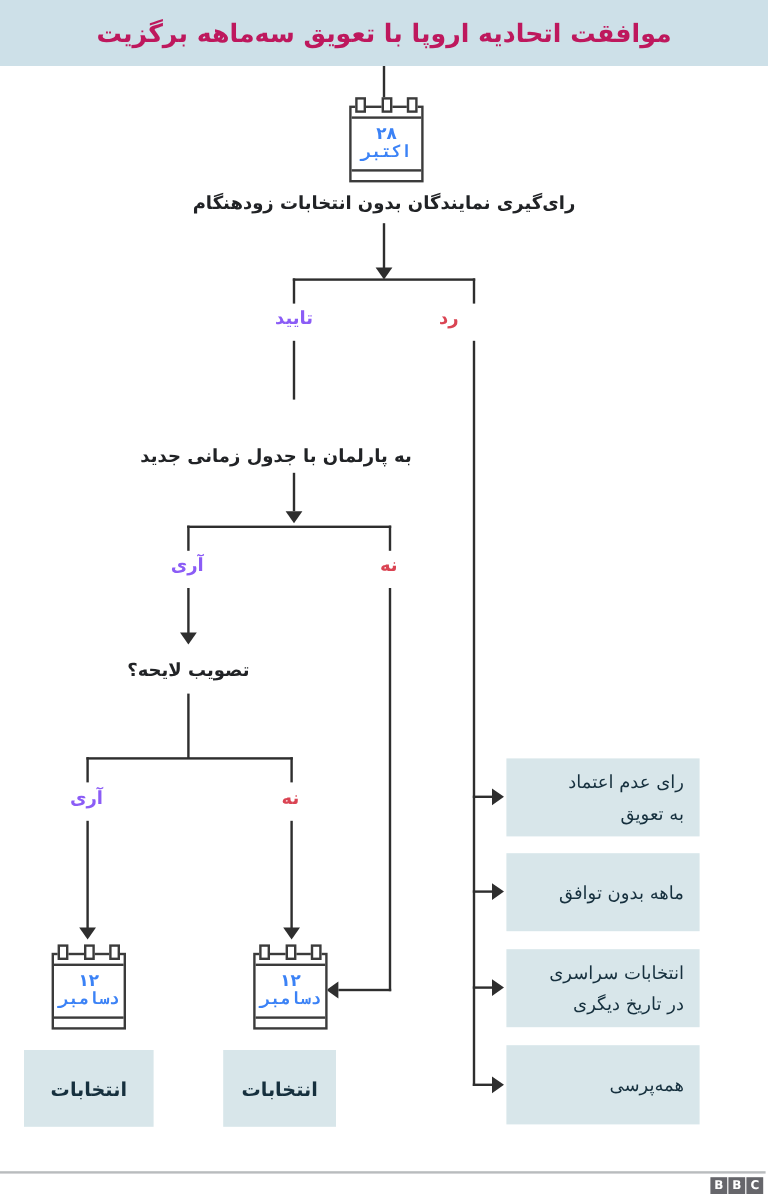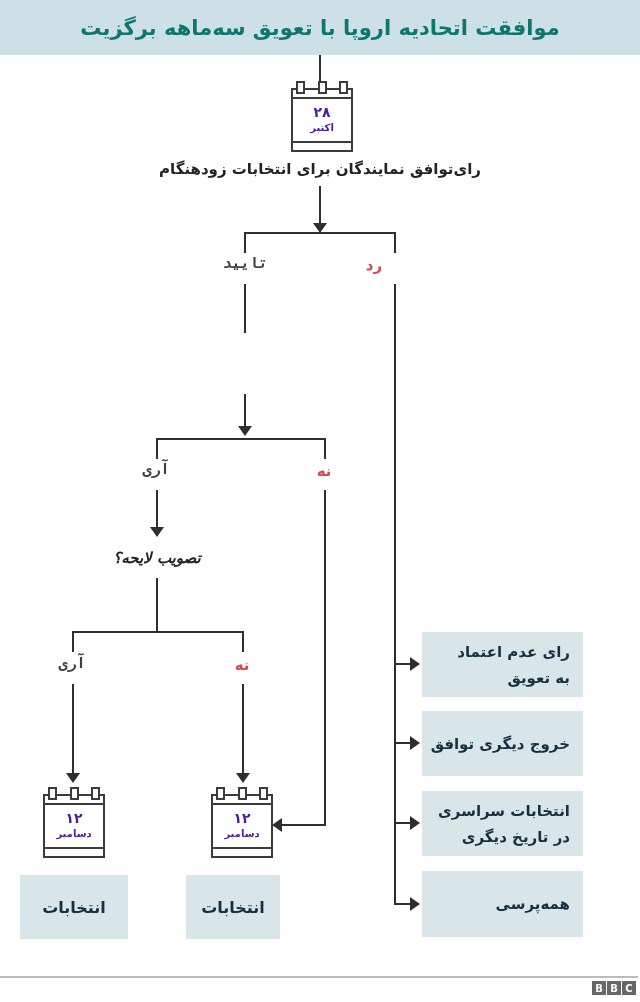--- a/index.html
+++ b/index.html
@@ -1,47 +1,47 @@
 <!DOCTYPE html>
 <html lang="fa"><head>
 <meta charset="utf-8">
 <style>
   html,body{margin:0;padding:0;background:#ffffff;}
   #frame{position:relative;width:640px;height:1002px;background:#ffffff;overflow:hidden;
          font-family:"DejaVu Sans",sans-serif;}
   .hdr{position:absolute;left:0;top:0;width:640px;height:55px;background:#cde0e8;
        display:flex;align-items:center;justify-content:center;}
-  .hdr h1{margin:0;font-size:21px;font-weight:bold;color:#0f766e;direction:rtl;}
+  .hdr h1{margin:0;font-size:21px;font-weight:bold;color:#be185d;direction:rtl;}
   .vline{position:absolute;width:2px;background:#2e2e2e;}
   .hline{position:absolute;height:2px;background:#2e2e2e;}
   .ah-down{position:absolute;width:0;height:0;border-left:7px solid transparent;
            border-right:7px solid transparent;border-top:10px solid #2e2e2e;}
   .ah-left{position:absolute;width:0;height:0;border-top:7px solid transparent;
            border-bottom:7px solid transparent;border-right:10px solid #2e2e2e;}
   .ah-right{position:absolute;width:0;height:0;border-top:7px solid transparent;
             border-bottom:7px solid transparent;border-left:10px solid #2e2e2e;}
   .flowtxt{position:absolute;direction:rtl;text-align:center;font-size:15px;font-weight:bold;
            color:#212326;line-height:22px;}
-  .lbl-green{color:#404040;font-family:Liberation Mono, monospace;}
+  .lbl-green{color:#8b5cf6;}
   .lbl-red{color:#da4453;}
   .calendar{position:absolute;width:62px;}
   .cal-tabs{position:absolute;top:-7px;left:5px;right:5px;display:flex;
             justify-content:space-between;z-index:2;}
   .cal-tab{width:9px;height:13px;background:#ffffff;border:2px solid #3b3b3b;box-sizing:border-box;}
   .cal-box{position:relative;height:64px;border:2px solid #3b3b3b;background:#ffffff;
            box-sizing:border-box;display:flex;flex-direction:column;}
   .cal-head{height:7px;border-bottom:2px solid #3b3b3b;}
   .cal-mid{flex:1;display:flex;flex-direction:column;align-items:center;justify-content:center;
-           direction:rtl;font-weight:bold;color:#4c1d95;border-radius:10px;}
+           direction:rtl;font-weight:bold;color:#3b82f6;border-radius:10px;}
   .cal-day{font-size:14px;line-height:16px;}
-  .cal-month{font-size:10px;line-height:16px;}
+  .cal-month{font-size:14px;line-height:16px;font-family:Liberation Mono, monospace;}
   .cal-foot{height:7px;border-top:2px solid #3b3b3b;}
   .outbox{position:absolute;left:422px;width:161px;background:#d8e6ea;box-sizing:border-box;
           direction:rtl;display:flex;flex-direction:column;justify-content:center;
-          padding:4px 13px 4px 6px;font-size:15px;font-weight:bold;color:#16303e;line-height:26px;
+          padding:4px 13px 4px 6px;font-size:15px;font-weight:normal;color:#16303e;line-height:26px;
           text-align:right;}
   .electbox{position:absolute;background:#d8e6ea;display:flex;align-items:center;
             justify-content:center;direction:rtl;font-size:16px;font-weight:bold;color:#16303e;}
   .footline{position:absolute;left:0;top:976px;width:638px;height:2px;background:#b9bcbe;}
   .bbc{position:absolute;top:981px;width:14px;height:14px;background:#66666b;color:#ffffff;
        display:flex;align-items:center;justify-content:center;font-size:10px;font-weight:bold;}
 </style>
 </head>
 <body>
 
@@ -62,44 +62,45 @@
     <div class="cal-box">
       <div class="cal-head"></div>
       <div class="cal-mid">
         <div class="cal-day">۲۸</div>
         <div class="cal-month">اکتبر</div>
       </div>
       <div class="cal-foot"></div>
     </div>
   </div>
 
-  <div class="flowtxt" style="left:120px;top:158px;width:400px;">رای‌توافق نمایندگان برای انتخابات زودهنگام</div>
+  <div class="flowtxt" style="left:120px;top:158px;width:400px;">رای‌گیری نمایندگان بدون انتخابات زودهنگام</div>
 
   <div class="vline" style="left:319px;top:186px;height:38px;"></div>
   <div class="ah-down" style="left:313px;top:223px;"></div>
 
   <div class="hline" style="left:244px;top:232px;width:152px;"></div>
   <div class="vline" style="left:244px;top:232px;height:21px;"></div>
   <div class="vline" style="left:394px;top:232px;height:21px;"></div>
   <div class="flowtxt lbl-green" style="left:205px;top:254px;width:80px;">تایید</div>
   <div class="flowtxt lbl-red" style="left:334px;top:254px;width:80px;">رد</div>
 
   <div class="vline" style="left:244px;top:284px;height:49px;"></div>
+  <div class="flowtxt" style="left:100px;top:369px;width:260px;">به پارلمان با جدول زمانی جدید</div>
   <div class="vline" style="left:244px;top:394px;height:32px;"></div>
   <div class="ah-down" style="left:238px;top:426px;"></div>
 
   <div class="hline" style="left:156px;top:438px;width:170px;"></div>
   <div class="vline" style="left:156px;top:438px;height:21px;"></div>
   <div class="vline" style="left:324px;top:438px;height:21px;"></div>
   <div class="flowtxt lbl-green" style="left:116px;top:460px;width:80px;">آری</div>
   <div class="flowtxt lbl-red" style="left:284px;top:460px;width:80px;">نه</div>
 
   <div class="vline" style="left:156px;top:490px;height:38px;"></div>
   <div class="ah-down" style="left:150px;top:527px;"></div>
-  <div class="flowtxt" style="left:77px;top:547px;width:160px;font-style:italic;">تصویب لایحه؟</div>
+  <div class="flowtxt" style="left:77px;top:547px;width:160px;">تصویب لایحه؟</div>
   <div class="vline" style="left:156px;top:578px;height:54px;"></div>
 
   <div class="hline" style="left:72px;top:631px;width:172px;"></div>
   <div class="vline" style="left:72px;top:631px;height:21px;"></div>
   <div class="vline" style="left:242px;top:631px;height:21px;"></div>
   <div class="flowtxt lbl-green" style="left:32px;top:654px;width:80px;">آری</div>
   <div class="flowtxt lbl-red" style="left:202px;top:654px;width:80px;">نه</div>
 
   <div class="vline" style="left:72px;top:684px;height:90px;"></div>
   <div class="ah-down" style="left:66px;top:773px;"></div>
@@ -153,21 +154,21 @@
   <div class="hline" style="left:394px;top:822px;width:18px;"></div>
   <div class="ah-right" style="left:410px;top:816px;"></div>
   <div class="hline" style="left:394px;top:903px;width:18px;"></div>
   <div class="ah-right" style="left:410px;top:897px;"></div>
 
   <div class="outbox" style="top:632px;height:65px;">
     <div>رای عدم اعتماد</div>
     <div>به تعویق</div>
   </div>
   <div class="outbox" style="top:711px;height:65px;">
-    <div>خروج دیگری توافق</div>
+    <div>ماهه بدون توافق</div>
   </div>
   <div class="outbox" style="top:791px;height:65px;">
     <div>انتخابات سراسری</div>
     <div>در تاریخ دیگری</div>
   </div>
   <div class="outbox" style="top:871px;height:66px;">
     <div>همه‌پرسی</div>
   </div>
 
   <div class="footline"></div>

